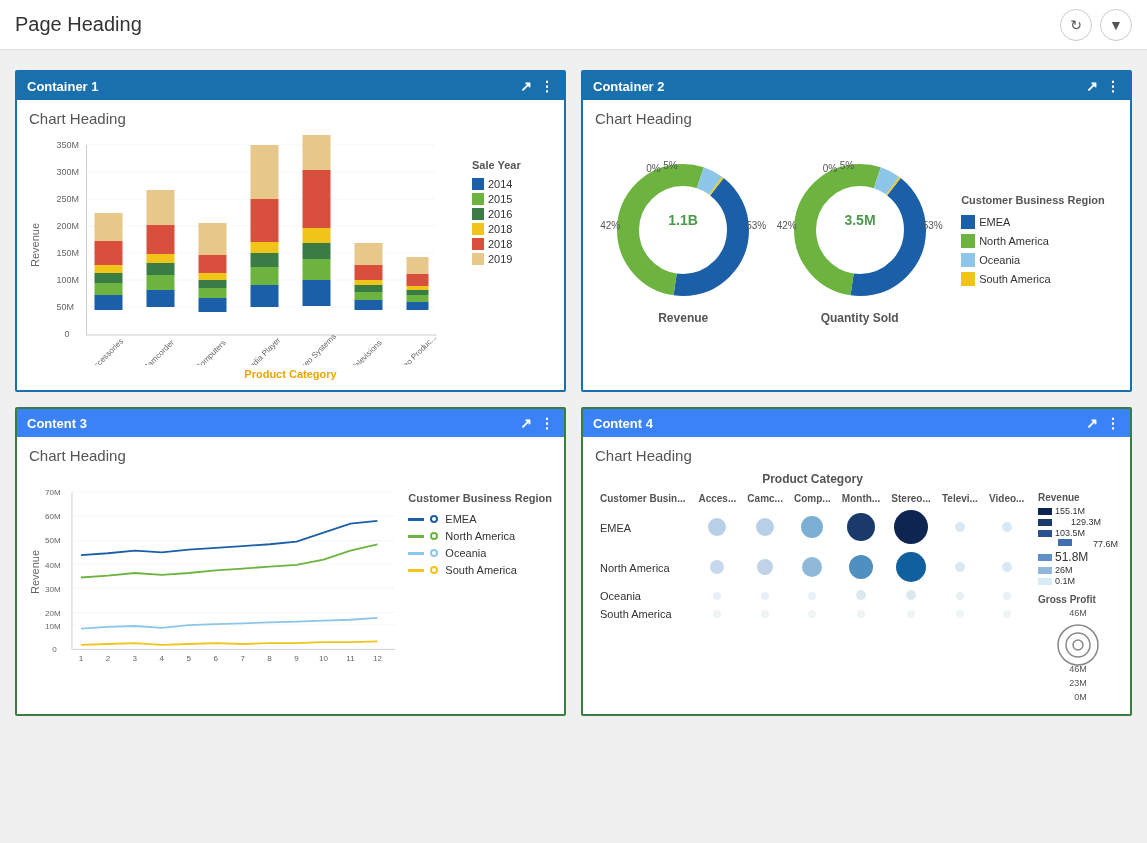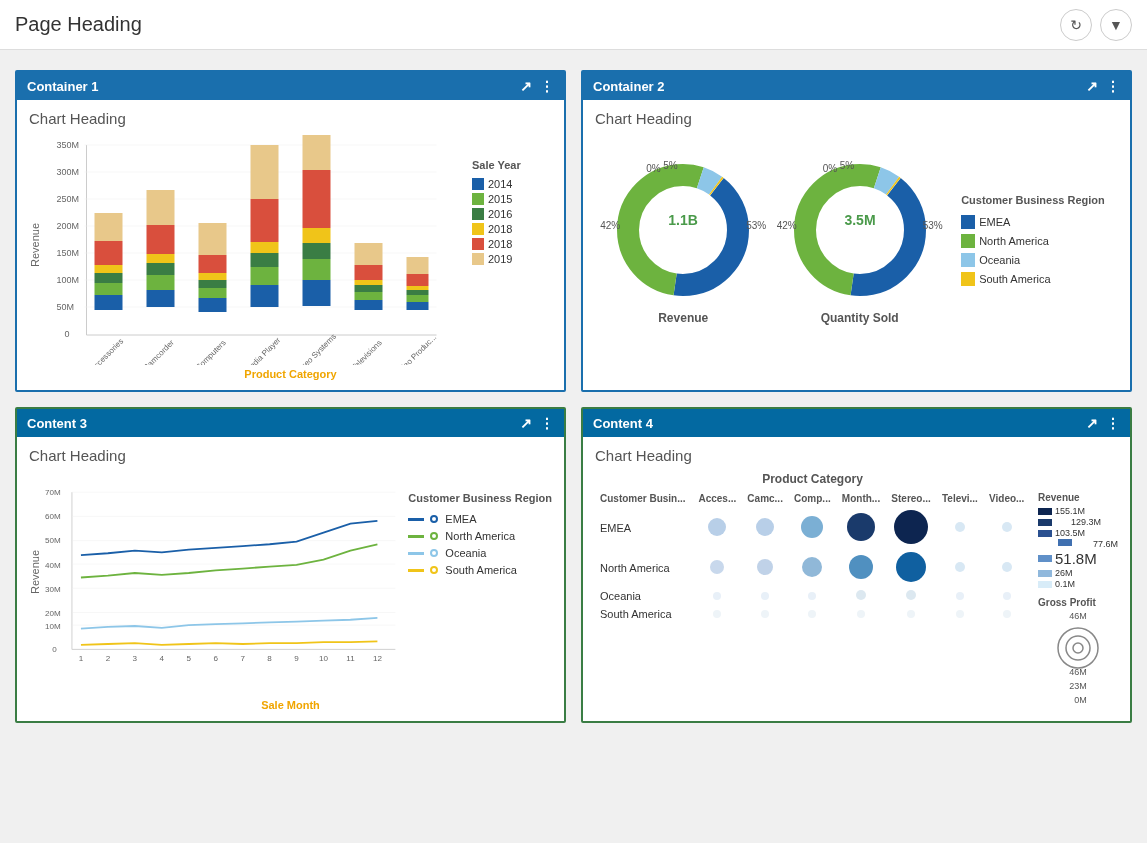--- a/index.html
+++ b/index.html
@@ -41,21 +41,21 @@
     .card-header {
       background: #1a6fad;
       color: #fff;
       padding: 6px 10px;
       display: flex;
       align-items: center;
       justify-content: space-between;
       font-size: 13px;
       font-weight: 600;
     }
-    .card-header.green { background: #0369a1; }
+    .card-header.green { background: #3b82f6; }
     .card-header-actions { display: flex; gap: 8px; align-items: center; }
     .card-header-btn { cursor: pointer; color: #fff; font-size: 14px; }
 
     .card-body { padding: 10px 12px; }
     .chart-heading { font-size: 15px; color: #555; margin-bottom: 8px; font-weight: 300; }
     .legend-item { display: flex; align-items: center; gap: 4px; }
 
     .y-axis-label {
       writing-mode: vertical-rl;
       transform: rotate(180deg);
@@ -367,21 +367,20 @@
             <div style="width:8px; height:8px; border-radius:50%; border:2px solid #8dc6e8; background:#fff;"></div>
             <span style="margin-left:3px;">Oceania</span>
           </div>
           <div class="legend-item">
             <div style="width:16px; height:3px; background:#f0c419; margin-right:2px;"></div>
             <div style="width:8px; height:8px; border-radius:50%; border:2px solid #f0c419; background:#fff;"></div>
             <span style="margin-left:3px;">South America</span>
           </div>
         </div>
       </div>
-      <div class="x-axis-label" style="color:#f0a500; font-weight:600;">Sale Month</div>
     </div>
   </div>
 
   <div class="container-card green">
     <div class="card-header green">
       <span>Content 4</span>
       <div class="card-header-actions">
         <span class="card-header-btn">↗</span>
         <span class="card-header-btn">⋮</span>
       </div>
@@ -466,21 +465,21 @@
               <div style="display:flex; align-items:center; gap:3px;">
                   <div style="width:14px; height:7px; background:#2a5090;"></div>
                   <span style="font-size:9px;">103.5M</span>
                 </div>
               <div style="display:flex; align-items:flex-start; gap:21px;padding-left:20px;">
                   <div style="width:14px; height:7px; background:#4070b0;"></div>
                   <span style="font-size:9px;">77.6M</span>
                 </div>
               <div style="display:flex; align-items:center; gap:3px;">
                   <div style="width:14px; height:7px; background:#6090c8;"></div>
-                  <span style="font-size:15px;">51.8M</span>
+                  <span style="font-size:12px;">51.8M</span>
                 </div>
               <div style="display:flex; align-items:center; gap:3px;">
                   <div style="width:14px; height:7px; background:#90b8dc;"></div>
                   <span style="font-size:9px;">26M</span>
                 </div>
               <div style="display:flex; align-items:center; gap:3px;">
                   <div style="width:14px; height:7px; background:#d8ecf8;"></div>
                   <span style="font-size:9px;text-align:center;">0.1M</span>
                 </div>
             </div>

